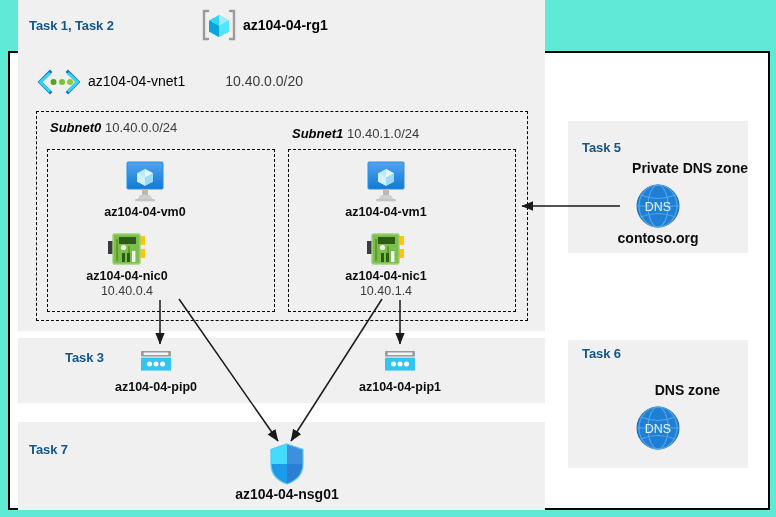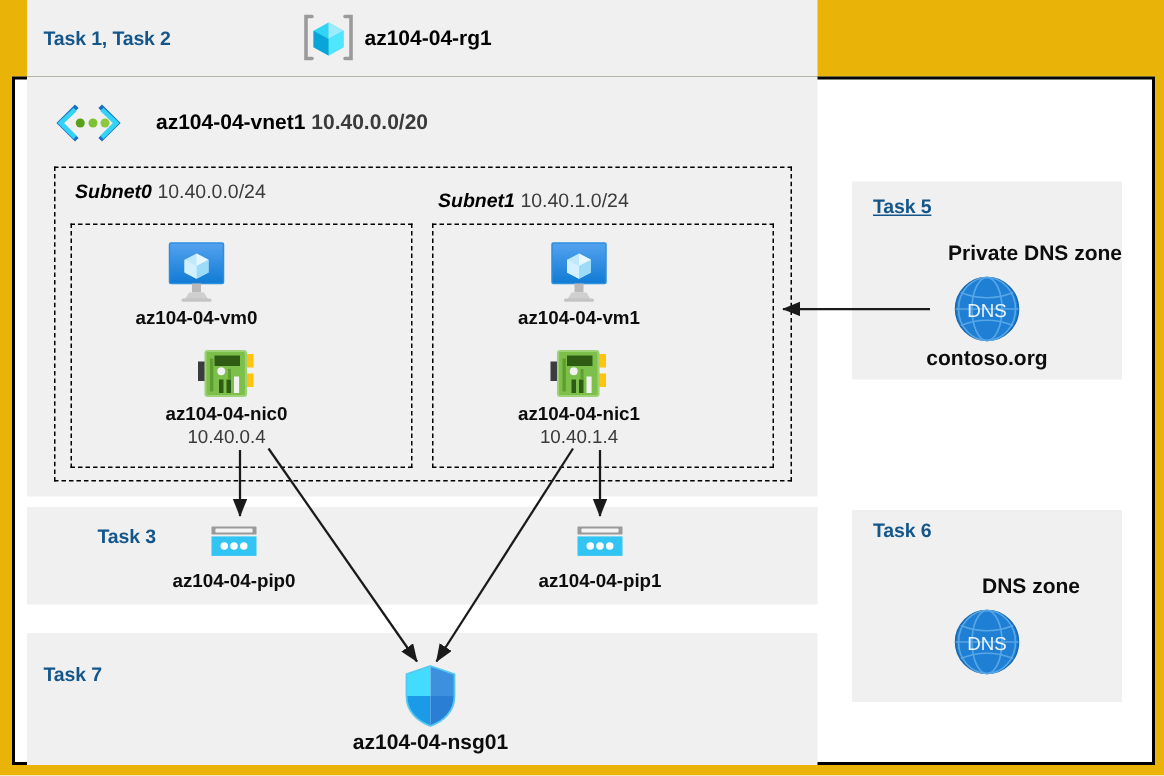--- a/index.html
+++ b/index.html
@@ -4,21 +4,21 @@
 <style>
   html,body{margin:0;padding:0;background:#ffffff;}
   body{
     font-family:"Liberation Sans","DejaVu Sans",sans-serif;
     -webkit-font-smoothing:antialiased;
   }
   #canvas{
     position:relative;
     width:776px;
     height:517px;
-    background:#eab308;
+    background:#5eead4;
     overflow:hidden;
   }
 
   
   .panel{position:absolute;background:#f0f0f0;}
   .task-label{
     position:absolute;
     color:#14568a;
     font-weight:bold;
     font-size:13px;
@@ -54,22 +54,22 @@
     color:#1a1a1a;
     white-space:nowrap;
   }
   .subnet-title b{font-weight:bold;color:#000;font-style:italic;}
   .subnet-title span{font-weight:normal;color:#3b3b3b;margin-top:13px;}
 
   
   #vnet-title{
     position:absolute;left:88px;top:73px;font-size:14px;white-space:nowrap;color:#1a1a1a;
   }
-  #vnet-title b{font-weight:bold;color:#000;margin-left:16px;}
-  #vnet-title span{font-weight:bold;color:#3b3b3b;}
+  #vnet-title b{font-weight:normal;color:#000;}
+  #vnet-title span{font-weight:normal;color:#3b3b3b;margin-left:36px;}
 
   
   #rg-title{
     position:absolute;left:243px;top:17px;font-size:14px;font-weight:bold;color:#000;white-space:nowrap;
   }
 
   
   .node{position:absolute;text-align:center;white-space:nowrap;}
   .node .cap{
     font-size:12.5px;font-weight:bold;color:#0d0d0d;line-height:15px;margin-top:2px;
@@ -137,42 +137,42 @@
 
   <div class="subnet-title" style="left:50px;top:120px;">
     <b>Subnet0</b>
     <span>10.40.0.0/24</span>
   </div>
   <div class="subnet-title" style="left:292px;top:126px;">
     <b>Subnet1</b>
     <span>10.40.1.0/24</span>
   </div>
 
-  <div class="node" style="left:87px;top:159px;width:88px;">
+  <div class="node" style="left:101px;top:159px;width:88px;">
     <svg class="ico" width="48" height="44" viewBox="0 0 48 44">
       <defs>
         <linearGradient id="vmg0" x1="0" y1="0" x2="0" y2="1">
           <stop offset="0" stop-color="#55a2ef"></stop>
             <stop offset="1" stop-color="#0f7bd4"></stop>
         </linearGradient>
       </defs>
       <rect x="6" y="3" width="36" height="27" rx="1" fill="url(#vmg0)"></rect>
       <rect x="6" y="3" width="36" height="27" rx="1" fill="none" stroke="#2b8fe0" stroke-width="1"></rect>
       <polygon points="24,10 32,14.2 32,22.6 24,26.8 16,22.6 16,14.2" fill="#bfe9ff"></polygon>
       <polygon points="24,10 32,14.2 24,18.4" fill="#e6f7ff"></polygon>
       <polygon points="24,18.4 32,14.2 32,22.6 24,26.8" fill="#9cdcf8"></polygon>
       <polygon points="16,14.2 24,18.4 24,26.8 16,22.6" fill="#d2f0ff"></polygon>
       <rect x="21" y="30" width="6" height="6" fill="#b9b9b9"></rect>
       <polygon points="16,41 32,41 29,36 19,36" fill="#cfcfcf"></polygon>
       <rect x="14" y="40" width="20" height="2.2" rx="1" fill="#c4c4c4"></rect>
     </svg>
     <div class="cap">az104-04-vm0</div>
   </div>
 
-  <div class="node" style="left:107px;top:231px;width:88px;">
+  <div class="node" style="left:83px;top:231px;width:88px;">
     <svg class="ico" width="40" height="36" viewBox="0 0 40 36">
       <rect x="1" y="10" width="6" height="13" fill="#3b3b42"></rect>
       <rect x="32" y="5" width="6" height="9" fill="#ffc40d"></rect>
       <rect x="32" y="18" width="6" height="9" fill="#ffc40d"></rect>
       <rect x="6" y="3" width="27" height="30" rx="1.5" fill="#7cc04b"></rect>
       <rect x="6" y="3" width="27" height="30" rx="1.5" fill="none" stroke="#9fd177" stroke-width="1.4"></rect>
       <rect x="12" y="6" width="17" height="7" fill="#2f5c14"></rect>
       <rect x="9" y="8" width="2.2" height="22" fill="#5d9e2e"></rect>
       <rect x="15" y="22" width="3" height="9" fill="#2f5c14"></rect>
       <rect x="20" y="22" width="3" height="9" fill="#2f5c14"></rect>
@@ -266,21 +266,21 @@
         <rect x="19" y="0" width="19" height="21" fill="#3d90dd"></rect>
         <rect x="0" y="21" width="19" height="21" fill="#1b9ae8"></rect>
         <rect x="19" y="21" width="19" height="21" fill="#2a7fd4"></rect>
       </g>
       <path d="M19 1 L35 6.5 L35 21 C35 31.5 27.5 38 19 41 C10.5 38 3 31.5 3 21 L3 6.5 Z" fill="none" stroke="#55c9f0" stroke-width="1.2"></path>
     </svg>
     <div class="cap big">az104-04-nsg01</div>
   </div>
 
   <div class="panel" style="left:568px;top:121px;width:180px;height:132px;"></div>
-  <div class="task-label" style="left:582px;top:130px;text-decoration:underline;">Task 5</div>
+  <div class="task-label" style="left:582px;top:140px;">Task 5</div>
   <div class="hdr" style="left:568px;top:160px;width:180px;">Private DNS zone</div>
 
   <div class="node" style="left:608px;top:183px;width:100px;">
     <svg class="ico" width="48" height="46" viewBox="0 0 48 46">
       <circle cx="24" cy="23" r="21" fill="#1f7fd4"></circle>
       <circle cx="24" cy="23" r="21" fill="none" stroke="#1668b0" stroke-width="1"></circle>
       <g fill="none" stroke="#5ba9e8" stroke-width="1.1" opacity="0.95">
         <ellipse cx="24" cy="23" rx="10" ry="21"></ellipse>
         <ellipse cx="24" cy="23" rx="19" ry="21"></ellipse>
         <line x1="3" y1="23" x2="45" y2="23"></line>

